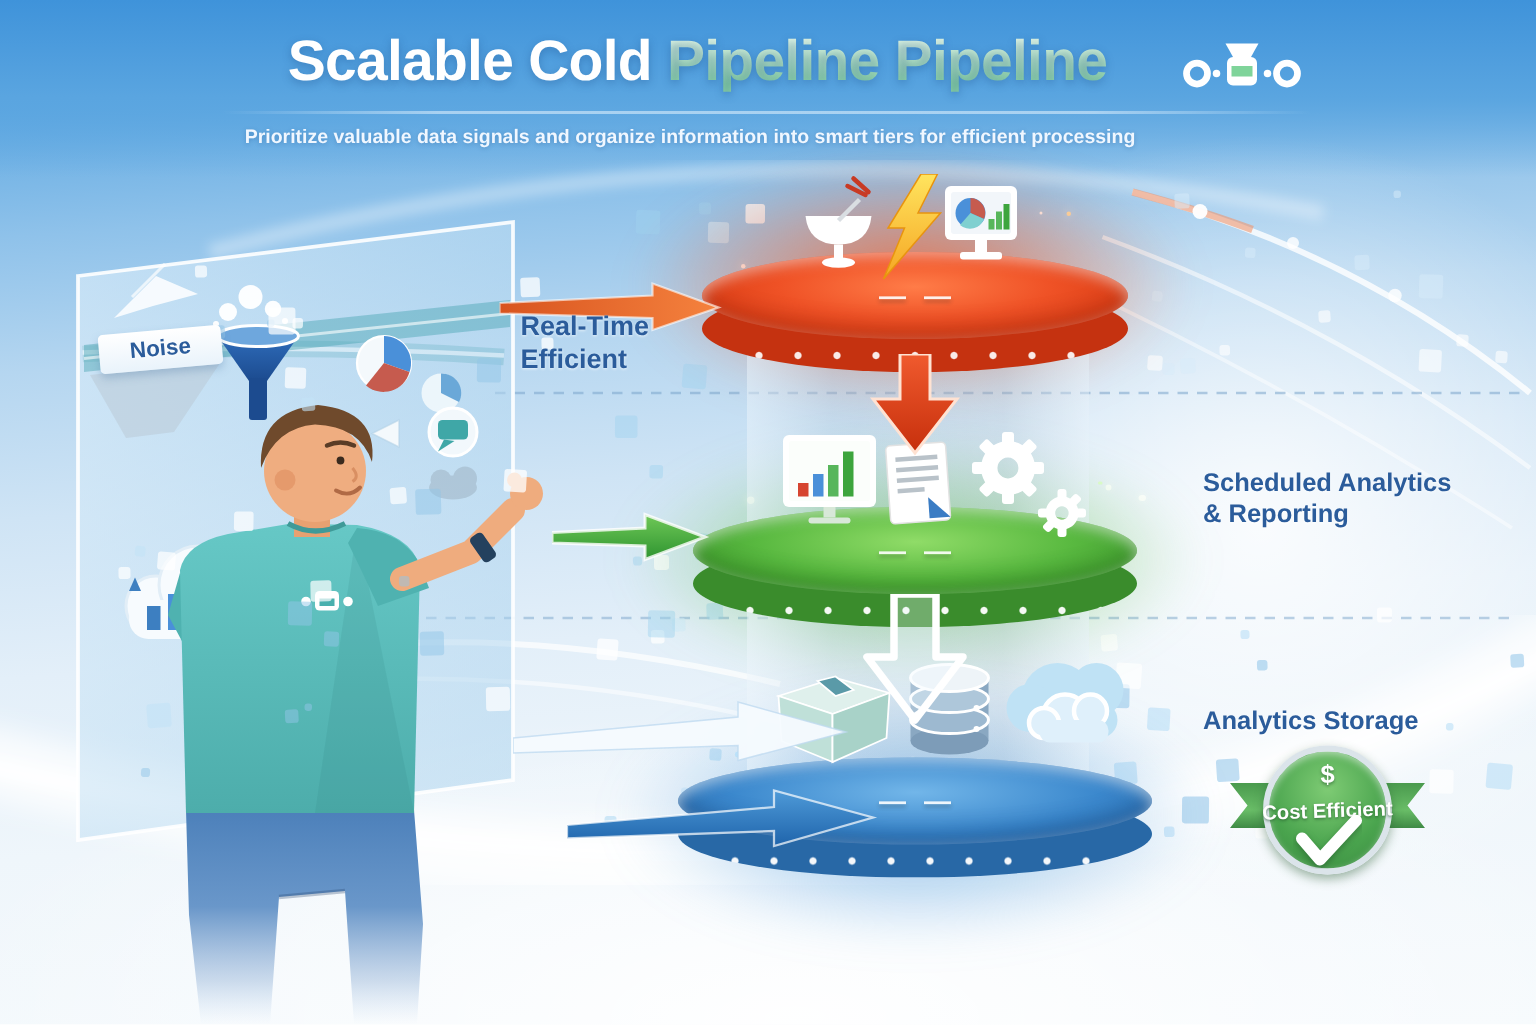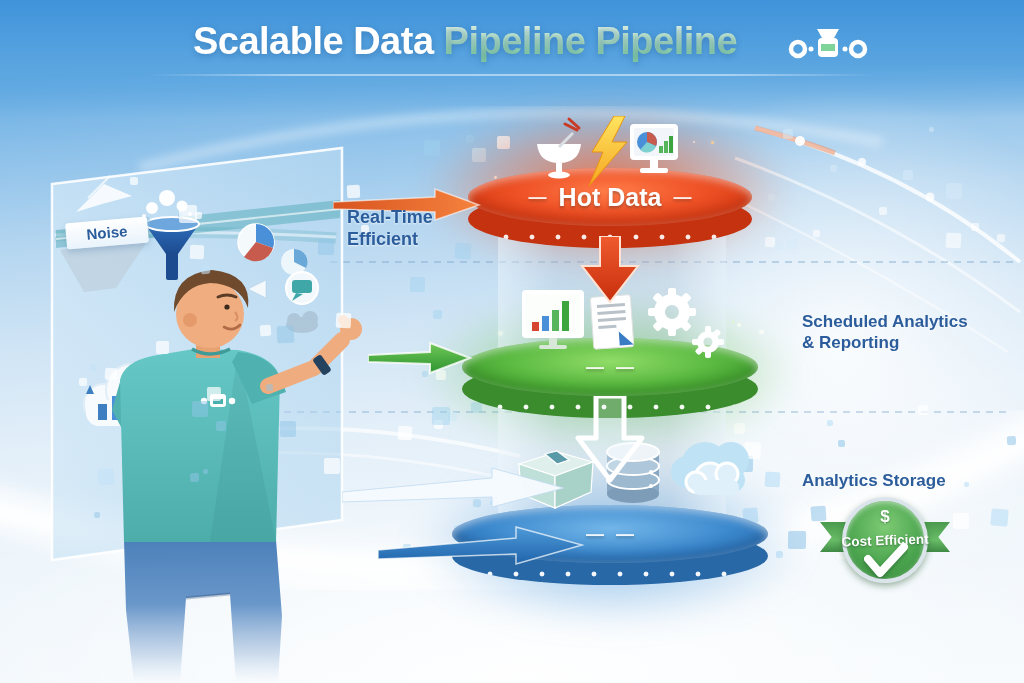--- a/index.html
+++ b/index.html
@@ -351,21 +351,20 @@
   <div class="glow glow-warm"></div>
   <div class="glow glow-cold"></div>
 
   <div class="abs cylinder"></div>
 
   <div class="abs tier" style="left:468px;top:168px;width:284px;height:82px">
     <div class="disc-side hot-side"></div>
     <div class="disc-top hot-top">
       <span class="tier-label">
         <span class="dash">—</span>
-        <span>Hot Data</span>
         <span class="dash">—</span>
       </span>
     </div>
   </div>
 
   <div class="abs tier" style="left:462px;top:338px;width:296px;height:82px">
     <div class="disc-side warm-side"></div>
     <div class="disc-top warm-top">
       <span class="tier-label">
         <span class="dash">—</span>
@@ -523,33 +522,34 @@
     <defs>
         <linearGradient id="bG" x1="0" y1="0" x2="0" y2="1">
           <stop offset="0" stop-color="#4e9ad8"></stop>
           <stop offset="1" stop-color="#1f64ab"></stop>
         </linearGradient>
       </defs>
     <polygon points="0,32 138,20 138,9 204,27 138,46 138,36 0,41" fill="url(#bG)" stroke="rgba(255,255,255,.7)" stroke-width="1.5"></polygon>
   </svg>
 
   <div class="abs title">
-    <span class="t-white">Scalable Data</span>
+    <span class="t-white">Scalable Cold</span>
     <span class="t-green">Pipeline Pipeline</span>
   </div>
   <svg class="abs" style="left:788px;top:22px" width="80" height="46" viewBox="0 0 80 46">
     <circle cx="10" cy="27" r="7" fill="none" stroke="#fff" stroke-width="4.5"></circle>
     <circle cx="23" cy="27" r="2.5" fill="#fff"></circle>
     <polygon points="29,7 51,7 46,16 34,16" fill="#fff"></polygon>
     <rect x="30" y="16" width="20" height="19" rx="4" fill="#fff"></rect>
     <rect x="33" y="22" width="14" height="7" fill="#7fd49a"></rect>
     <circle cx="57" cy="27" r="2.5" fill="#fff"></circle>
     <circle cx="70" cy="27" r="7" fill="none" stroke="#fff" stroke-width="4.5"></circle>
   </svg>
   <div class="abs divider"></div>
+  <div class="abs subtitle">Prioritize valuable data signals and organize information into smart tiers for efficient processing</div>
 
   <div class="abs noise-banner blue-label">Noise</div>
   <div class="abs blue-label" style="left:347px;top:207px;font-size:18px">
     <div>Real-Time</div>
     <div>Efficient</div>
   </div>
   <div class="abs blue-label" style="left:802px;top:312px;font-size:17px">
     <div>Scheduled Analytics</div>
     <div>&amp; Reporting</div>
   </div>

